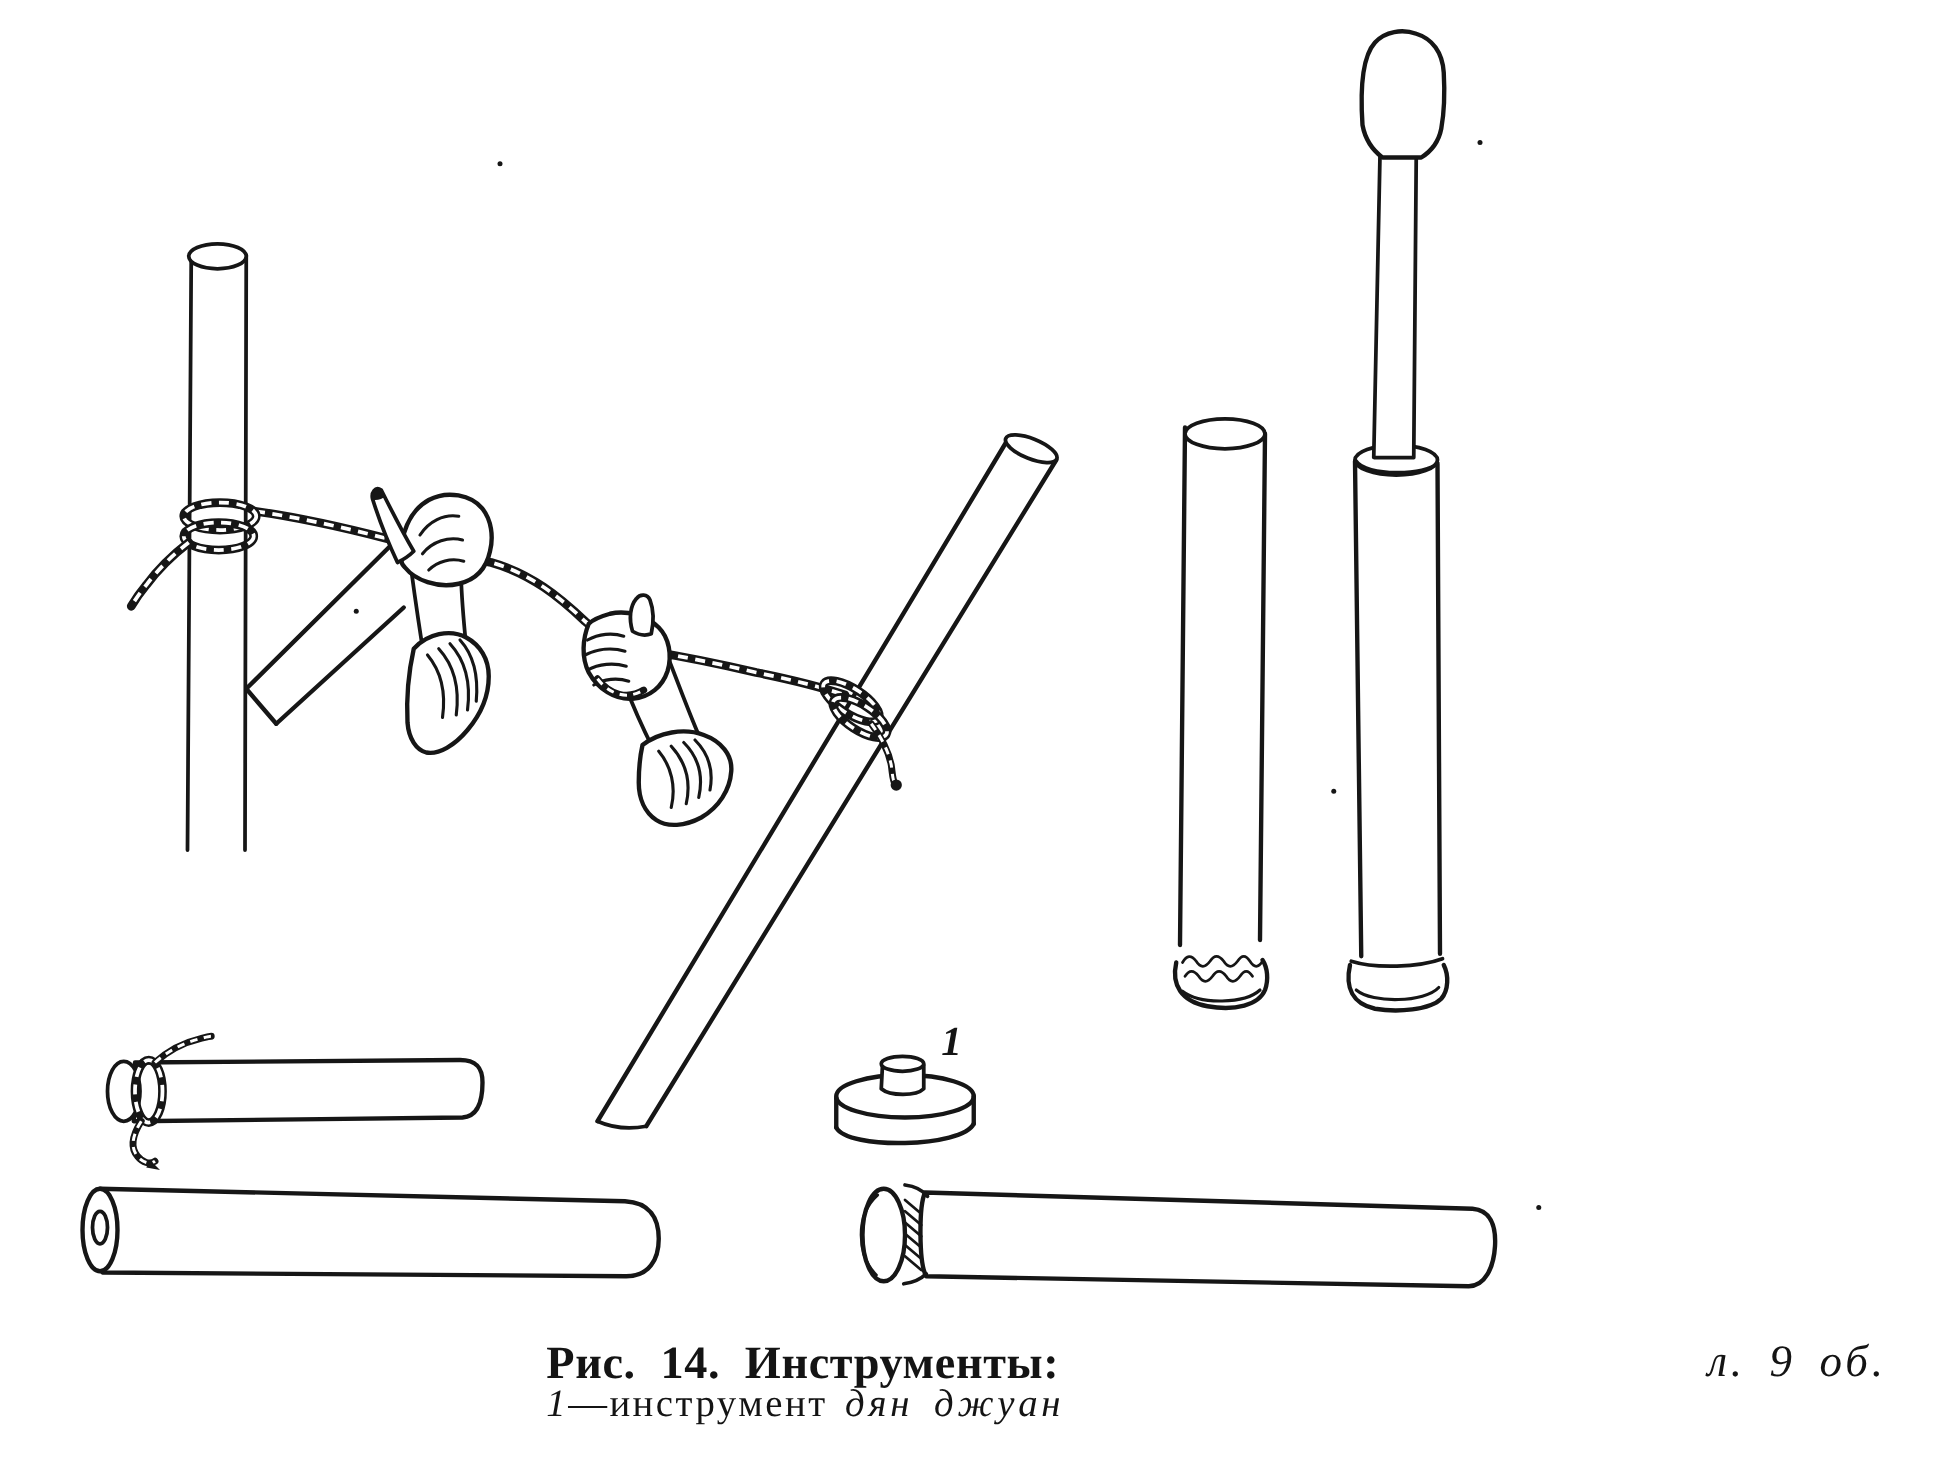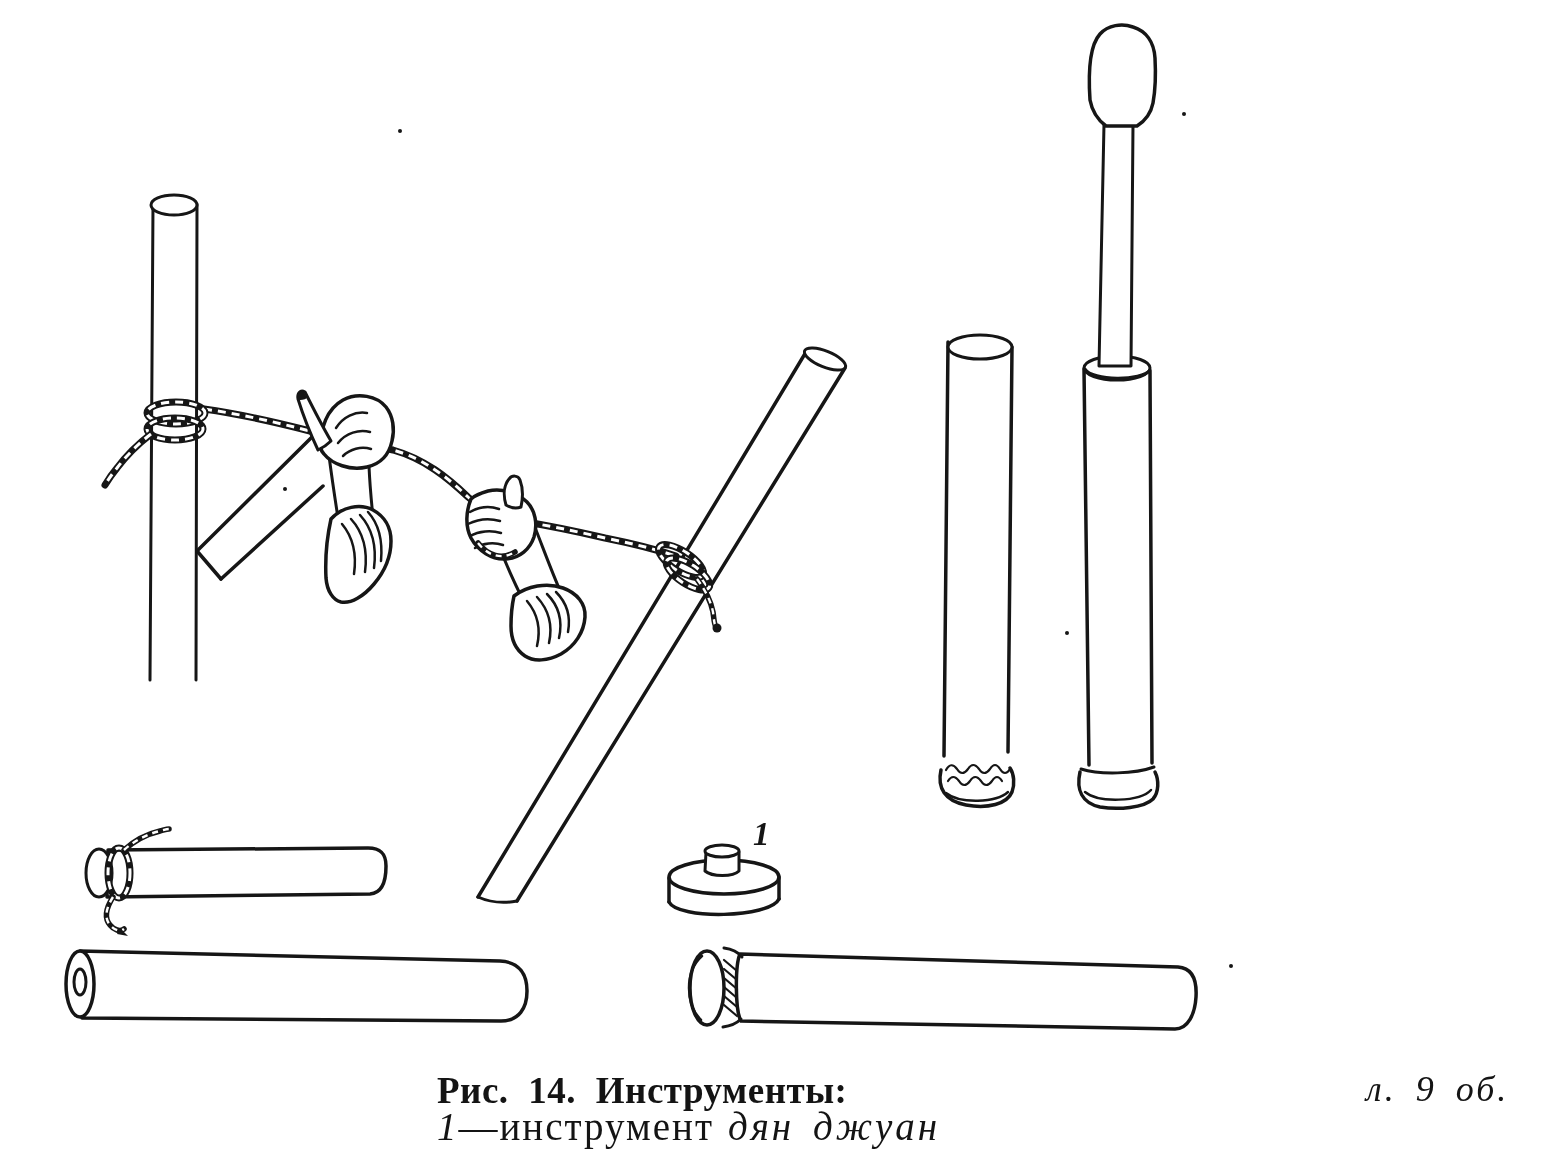--- a/index.html
+++ b/index.html
@@ -16,21 +16,21 @@
   .w22{stroke-width:2.2;}
   .paper{fill:#ffffff;stroke:none;}
   .paperline{fill:#ffffff;}
   .rope{stroke:#161616;stroke-width:7;fill:none;stroke-linecap:round;}
   .ropeHL{stroke:#ffffff;stroke-width:3;fill:none;stroke-dasharray:8 6;stroke-linecap:butt;}
   .ropeThin{stroke:#161616;stroke-width:5.5;fill:none;stroke-linecap:round;}
   .ropeThinHL{stroke:#ffffff;stroke-width:2.4;fill:none;stroke-dasharray:6 5;}
   .inkfill{fill:#161616;stroke:none;}
   .txt{position:absolute;color:#141414;white-space:nowrap;line-height:1;}
   .caption1{left:437px;top:1072px;font-size:37px;letter-spacing:0.5px;word-spacing:10px;font-weight:bold;}
-  .caption2{left:437px;top:1107px;font-size:39px;letter-spacing:2px;}
+  .caption2{left:437px;top:1107px;font-size:31px;letter-spacing:2px;}
   .caption2 .it{font-style:italic;}
   .caption2 .term{font-style:italic;margin-left:14px;letter-spacing:3px;word-spacing:6px;}
   .folio{left:1366px;top:1071px;font-size:36px;font-style:italic;letter-spacing:3px;word-spacing:7px;}
   .callout{left:753px;top:818px;font-size:33px;font-style:italic;font-weight:bold;}
 </style>
 </head>
 <body>
 
 <svg id="scene" viewBox="0 0 1551 1170">
 

